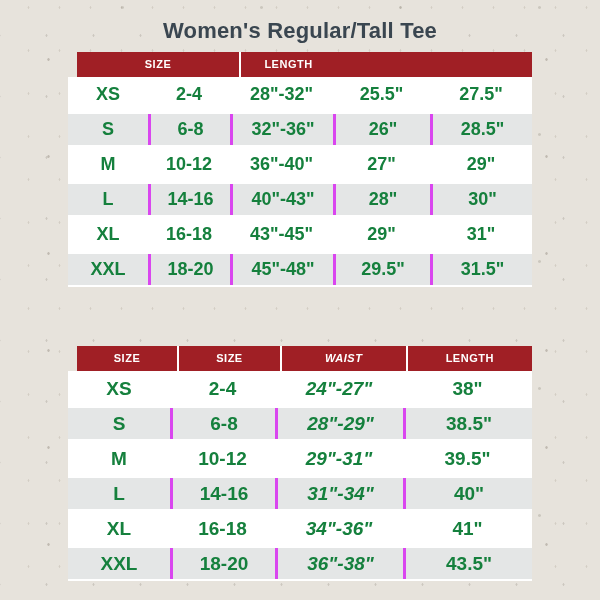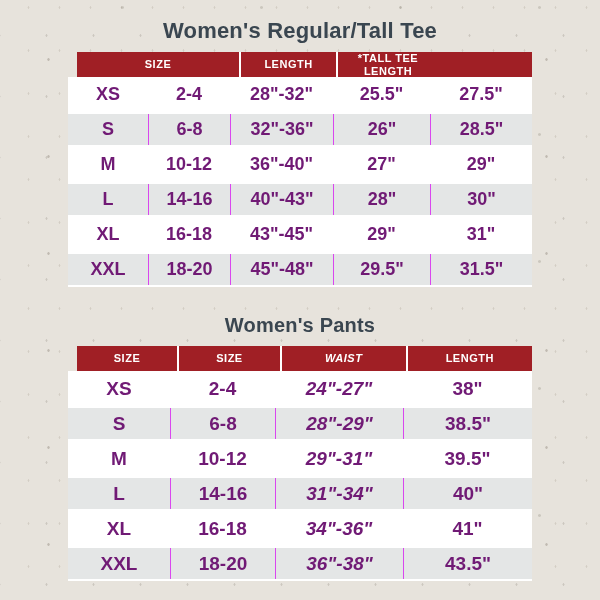--- a/index.html
+++ b/index.html
@@ -31,43 +31,42 @@
   .hcell{
     display:flex;align-items:center;justify-content:center;
     color:#ffffff;font-weight:bold;font-size:11px;letter-spacing:0.5px;
     box-sizing:border-box;text-align:center;line-height:1.15;
   }
   .hcell.sep{border-left:2px solid #ffffff;}
   .brow{display:flex;height:35px;background:#ffffff;box-sizing:border-box;}
   .brow.alt{background:#e4e6e6;border-top:2px solid #ffffff;border-bottom:2px solid #ffffff;}
   .bcell{
     display:flex;align-items:center;justify-content:center;
-    font-weight:bold;color:#701a75;font-size:18px;
+    font-weight:bold;color:#15803d;font-size:18px;
     box-sizing:border-box;white-space:nowrap;
   }
-  .brow.alt .bcell + .bcell{border-left:1px solid #d946ef;}
+  .brow.alt .bcell + .bcell{border-left:3px solid #d946ef;}
   .pants .bcell{font-size:19px;}
   
   .t-c1{width:80px;} .t-c2{width:82px;} .t-c3{width:103px;} .t-c4{width:97px;} .t-c5{width:102px;}
   .t-hsize{width:162px;} .t-h5{padding:0 10px;}
   
   .p-c1{width:102px;} .p-c2{width:105px;} .p-c3{width:128px;font-style:italic;} .p-c4{width:129px;}
 </style>
 </head>
 <body>
 
 <div class="canvas">
 
   <div class="chart-title title-tee">Women's Regular/Tall Tee</div>
 
   <div class="table tee">
     <div class="hrow">
       <div class="hcell t-hsize">SIZE</div>
       <div class="hcell t-c4 sep">LENGTH</div>
-      <div class="hcell t-c5 t-h5 sep">*TALL TEE LENGTH</div>
     </div>
 
     <div class="brow">
       <div class="bcell t-c1">XS</div>
       <div class="bcell t-c2">2-4</div>
       <div class="bcell t-c3">28"-32"</div>
       <div class="bcell t-c4">25.5"</div>
       <div class="bcell t-c5">27.5"</div>
     </div>
     <div class="brow alt">
@@ -100,21 +99,20 @@
     </div>
     <div class="brow alt">
       <div class="bcell t-c1">XXL</div>
       <div class="bcell t-c2">18-20</div>
       <div class="bcell t-c3">45"-48"</div>
       <div class="bcell t-c4">29.5"</div>
       <div class="bcell t-c5">31.5"</div>
     </div>
   </div>
 
-  <div class="chart-title title-pants">Women's Pants</div>
 
   <div class="table pants">
     <div class="hrow">
       <div class="hcell p-c1">SIZE</div>
       <div class="hcell p-c2 sep">SIZE</div>
       <div class="hcell p-c3 sep">WAIST</div>
       <div class="hcell p-c4 sep">LENGTH</div>
     </div>
 
     <div class="brow">

